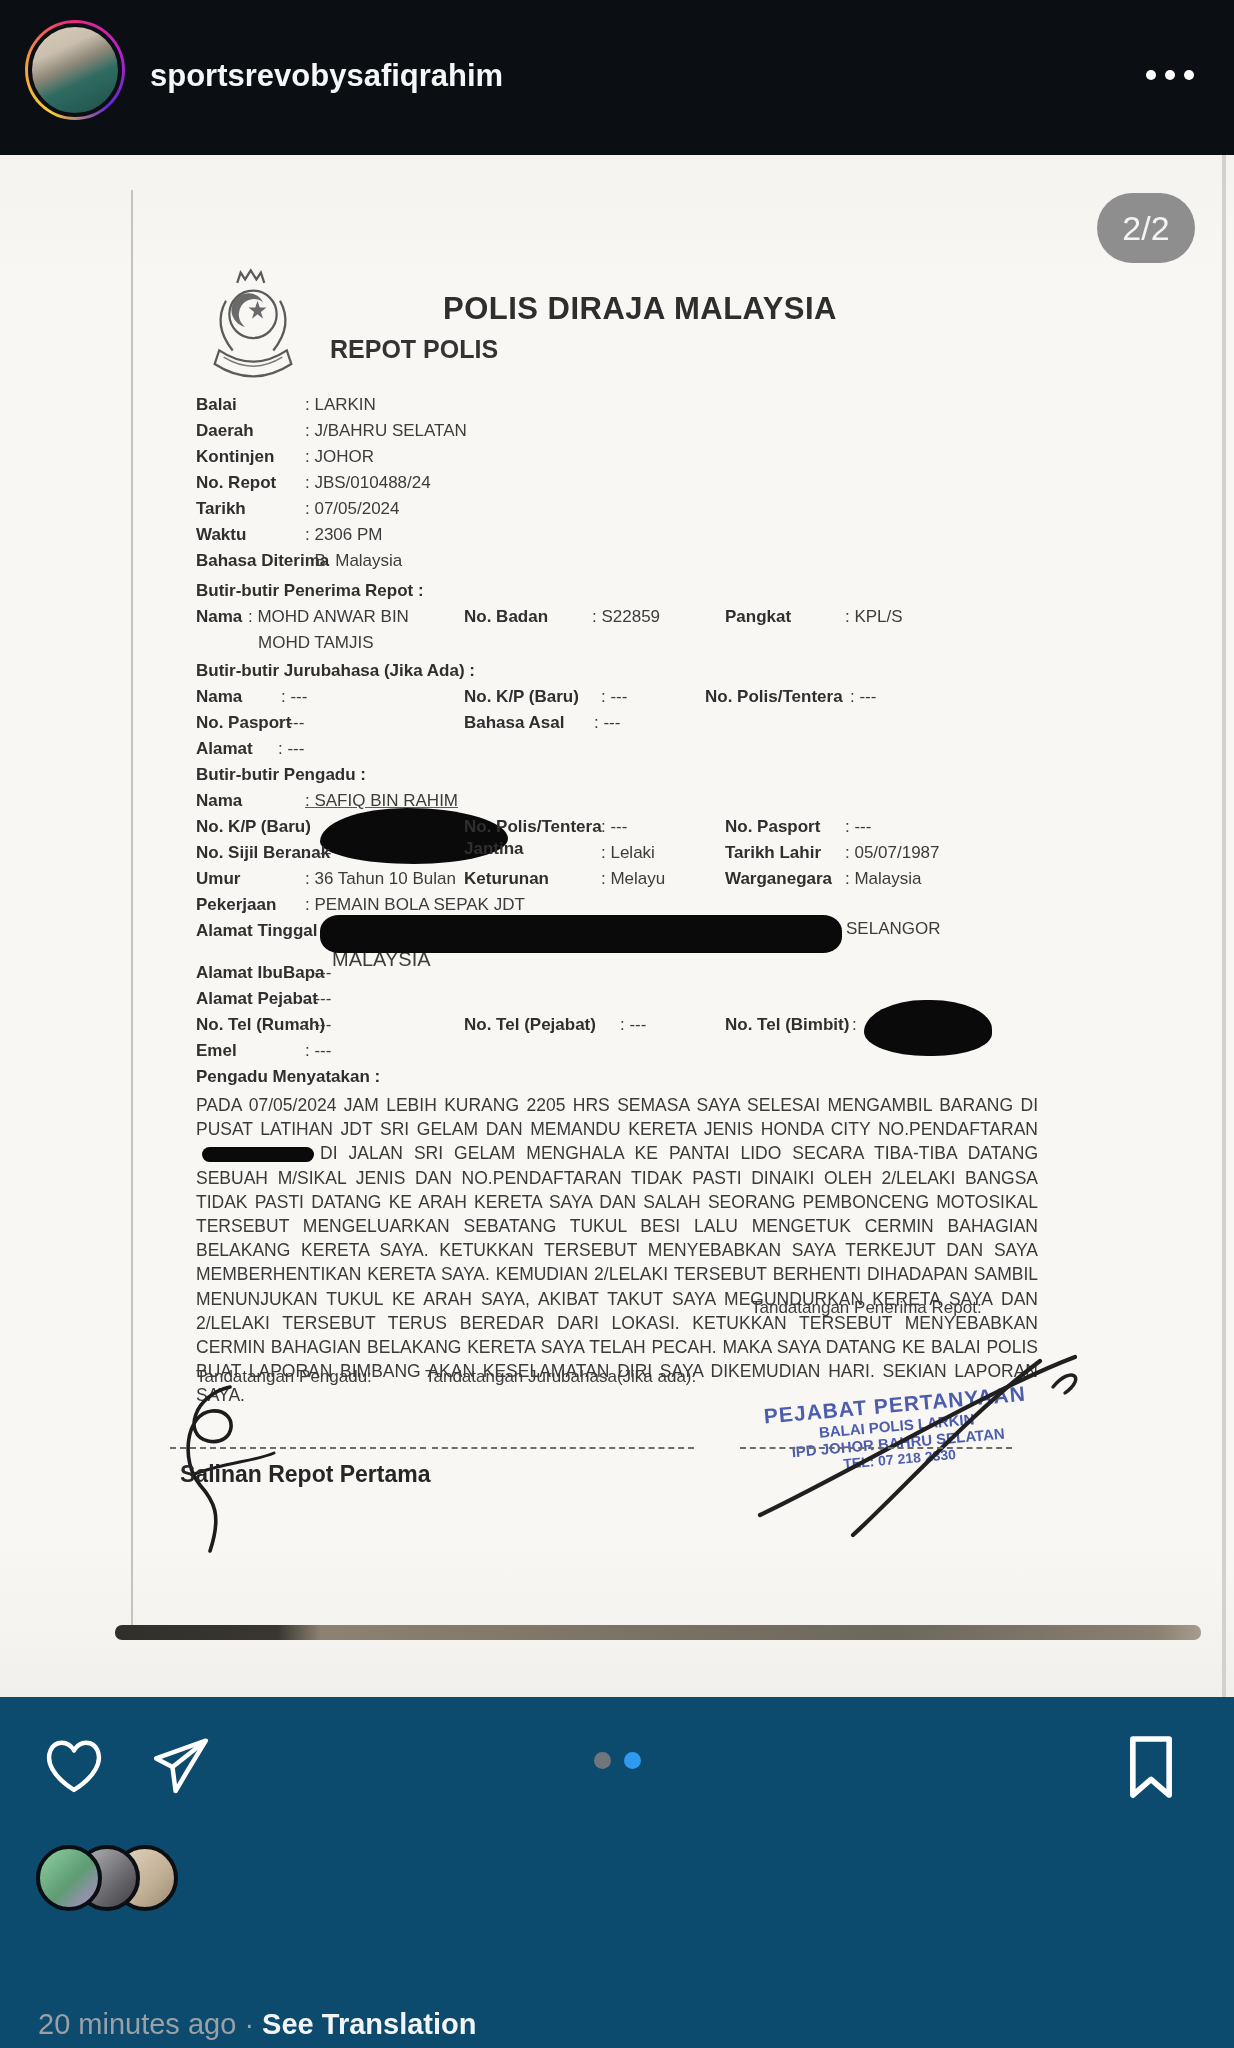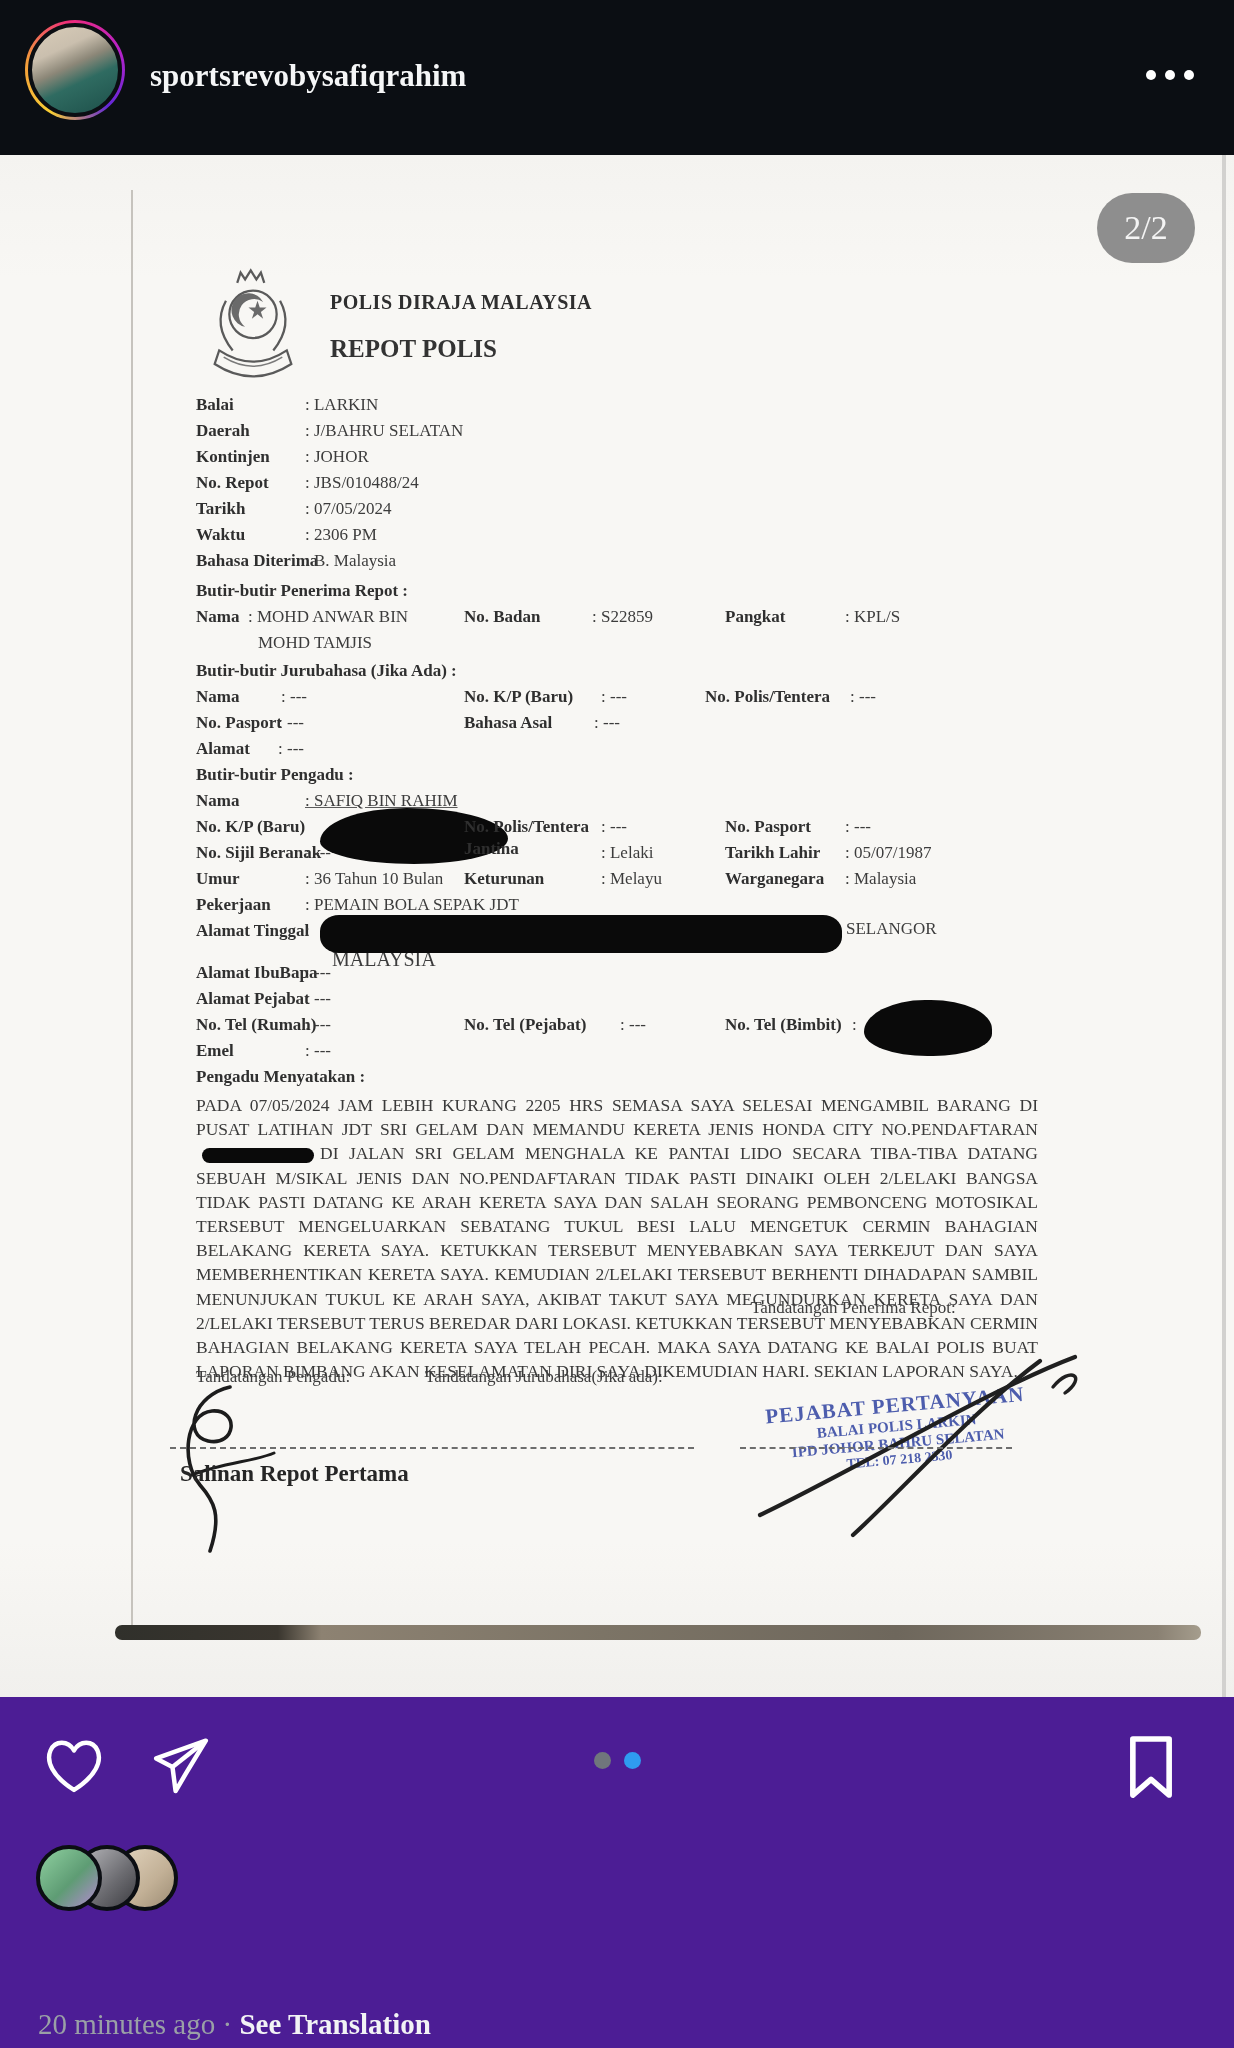--- a/index.html
+++ b/index.html
@@ -1,37 +1,37 @@
 <!DOCTYPE html>
 <html><head>
 <meta charset="utf-8">
 <style>
   html,body{margin:0;padding:0;background:#0b0e13;}
-  #app{position:relative;width:1234px;height:2048px;background:#4c1d95;overflow:hidden;
-       font-family:Liberation Serif, serif;}
+  #app{position:relative;width:1234px;height:2048px;background:#0c4a6e;overflow:hidden;
+       font-family:Liberation Sans, sans-serif;}
   
   #header{position:absolute;left:0;top:0;width:1234px;height:155px;background:#0b0e13;}
   .story-ring{position:absolute;left:25px;top:20px;width:100px;height:100px;border-radius:50%;
       background:conic-gradient(from 210deg,#f9ce34,#f39a3b,#ee2a7b,#b722c9,#6228d7,#f9ce34);
       display:flex;align-items:center;justify-content:center;}
   .avatar-big{width:86px;height:86px;border-radius:50%;border:4px solid #0b0e13;
       background:linear-gradient(155deg,#d9cdb9 0%,#cabfae 28%,#8c8778 45%,#2f6b61 62%,#1d4f49 100%);}
   .username-hdr{position:absolute;left:150px;top:58px;font-size:31px;font-weight:bold;color:#f5f6f7;}
   .more-dots{position:absolute;left:1146px;top:70px;display:flex;gap:9px;}
   .more-dots i{width:10px;height:10px;border-radius:50%;background:#fff;display:block;}
   
   #photo{position:absolute;left:0;top:155px;width:1234px;height:1542px;
       background:linear-gradient(180deg,#f4f3f0 0%,#f8f7f4 8%,#f8f7f4 90%,#f1f0ed 100%);}
   .paper-left-line{position:absolute;left:131px;top:35px;width:2px;height:1445px;background:#c6c3bd;}
   .paper-right-line{position:absolute;left:1222px;top:0;width:4px;height:1542px;background:#d2d1cf;}
   .page-badge{position:absolute;left:1097px;top:38px;width:98px;height:70px;border-radius:36px;
       background:rgba(128,128,128,0.88);color:#f4f4f4;font-size:34px;display:flex;
       align-items:center;justify-content:center;}
-  .doc-title{position:absolute;left:330px;top:136px;width:620px;
-      font-size:20px;font-weight:bold;color:#2e2e2e;letter-spacing:.5px;}
+  .doc-title{position:absolute;left:330px;top:136px;width:620px;text-align:center;
+      font-size:31px;font-weight:bold;color:#2e2e2e;letter-spacing:.5px;}
   .doc-subtitle{position:absolute;left:330px;top:180px;width:620px;text-align:left;
       font-size:25px;font-weight:bold;color:#333;}
   .f{position:absolute;font-size:17px;color:#3c3c3c;white-space:nowrap;}
   .b{font-weight:bold;color:#2f2f2f;}
   .u{text-decoration:underline;text-decoration-color:#5a5a5a;}
   .redact{position:absolute;background:#0a0a0a;}
   .redact-inline{display:inline-block;width:112px;height:15px;background:#0a0a0a;
       border-radius:8px;vertical-align:middle;margin:0 6px;}
   #statement{position:absolute;left:196px;top:938px;width:842px;font-size:17.5px;line-height:24.2px;
       color:#3a3a3a;text-align:justify;}

